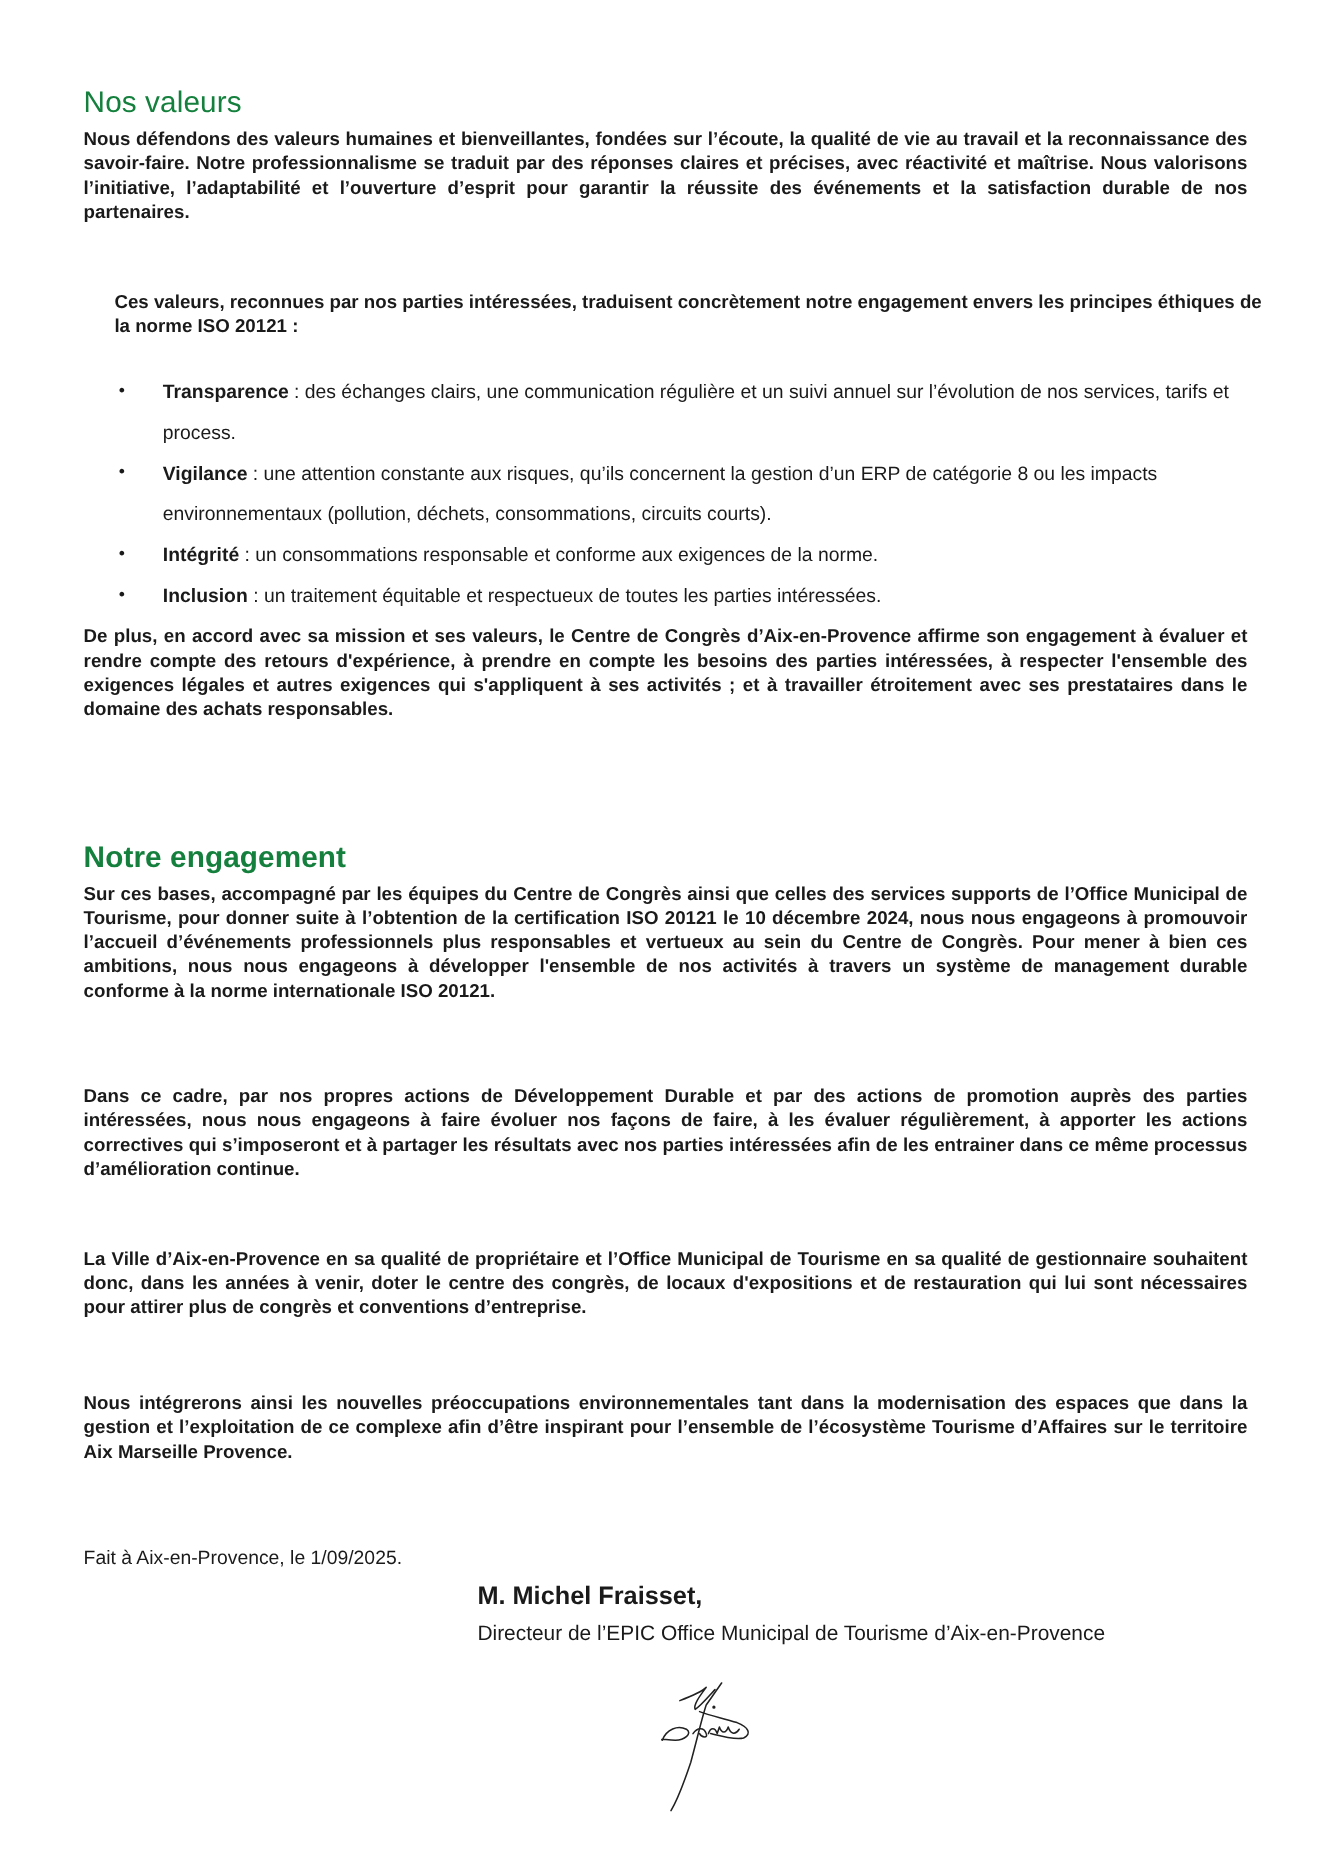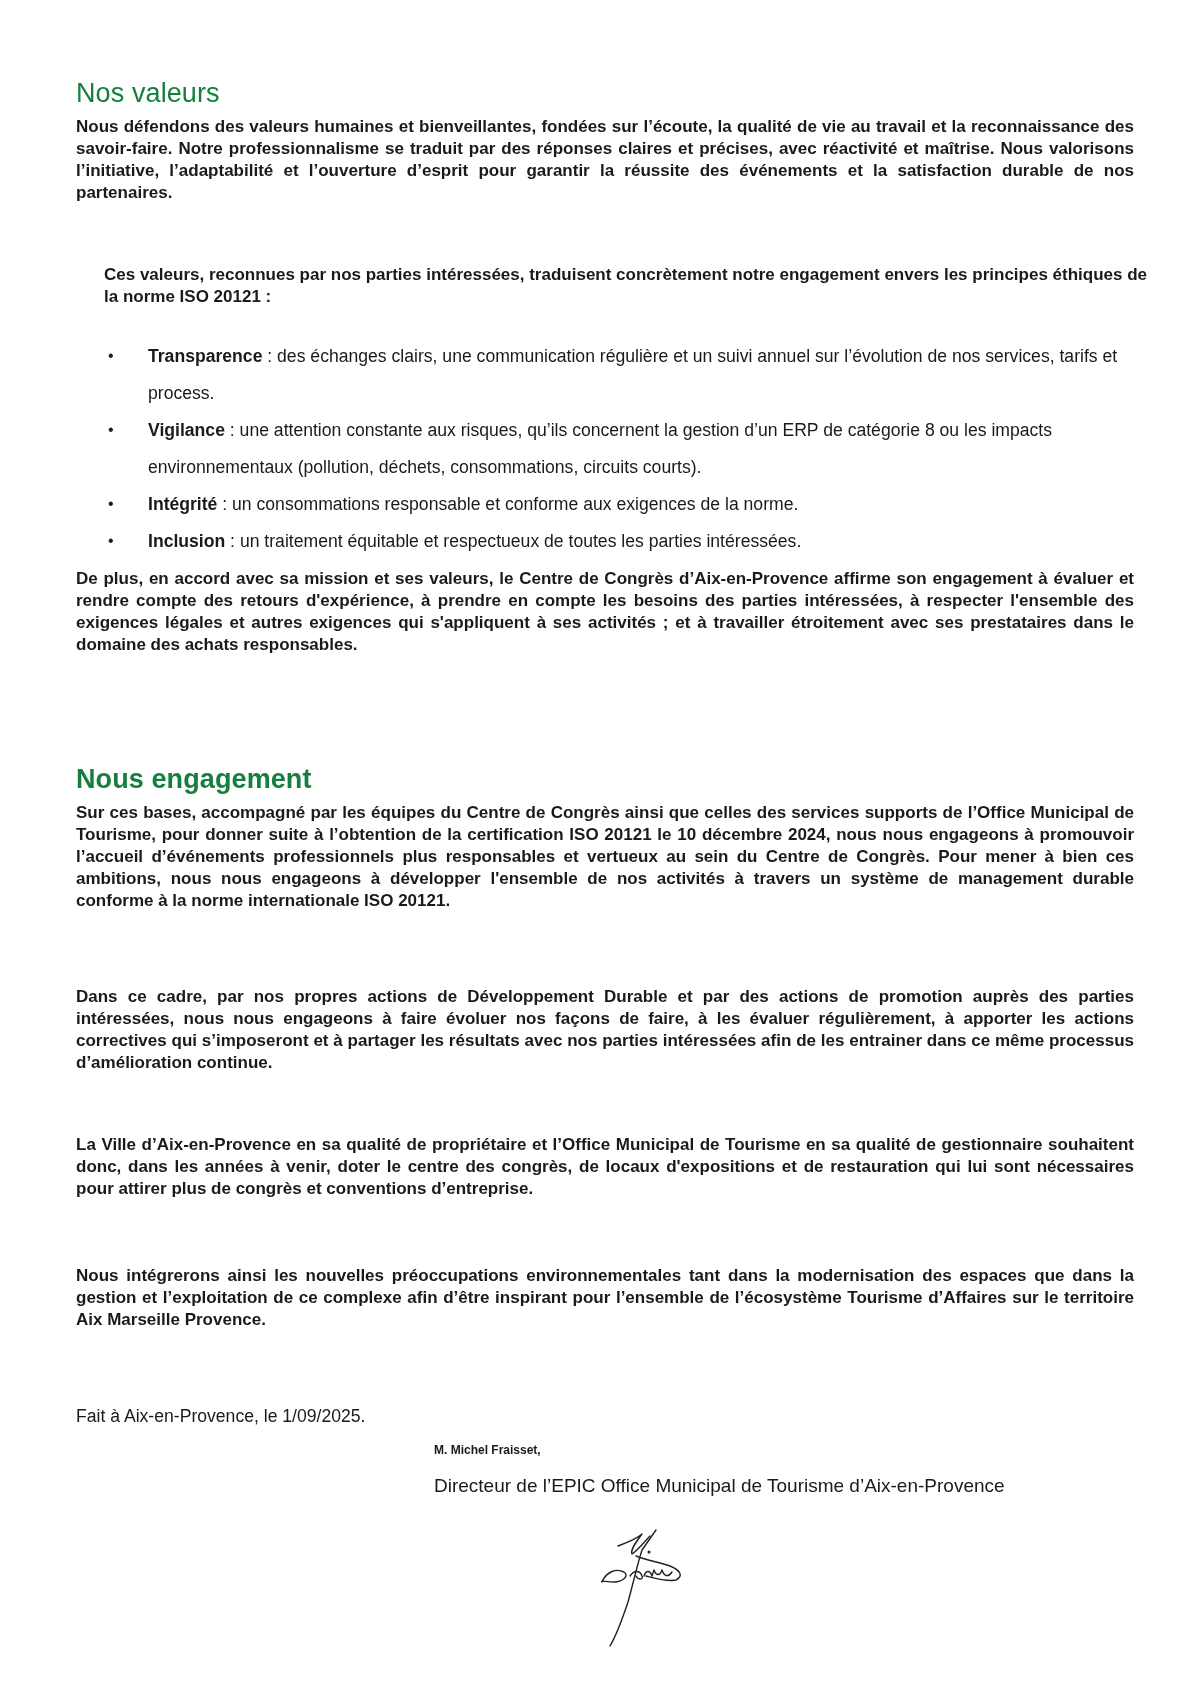--- a/index.html
+++ b/index.html
@@ -75,21 +75,21 @@
       left: 0;
       top: 1398px;
       font-size: 17.6px;
       line-height: 36px;
       text-align: right;
     }
     .sig-name {
       position: absolute;
       left: 358px;
       top: 1432px;
-      font-size: 12px;
+      font-size: 23px;
       line-height: 36px;
       font-weight: bold;
     }
     .sig-title {
       position: absolute;
       left: 358px;
       top: 1468px;
       font-size: 19px;
       line-height: 36px;
     }
@@ -122,21 +122,21 @@
     <li>
       <span class="bullet">•</span><b>Intégrité</b><span> : un consommations responsable et conforme aux exigences de la norme.</span>
     </li>
     <li>
       <span class="bullet">•</span><b>Inclusion</b><span> : un traitement équitable et respectueux de toutes les parties intéressées.</span>
     </li>
   </ul>
 
   <p class="para" style="top:568px;">De plus, en accord avec sa mission et ses valeurs, le Centre de Congrès d’Aix-en-Provence affirme son engagement à évaluer et rendre compte des retours d'expérience, à prendre en compte les besoins des parties intéressées, à respecter l'ensemble des exigences légales et autres exigences qui s'appliquent à ses activités ; et à travailler étroitement avec ses prestataires dans le domaine des achats responsables.</p>
 
-  <h2 class="heading bold" style="top:762px;">Nous engagement</h2>
+  <h2 class="heading bold" style="top:762px;">Notre engagement</h2>
 
   <p class="para" style="top:802px;"><span>Sur ces bases, accompagné par les équipes du Centre de Congrès ainsi que celles des services supports de l’Office Municipal de Tourisme, pour donner suite à l’obtention de la </span><b>certification ISO 20121 le 10 décembre 2024</b><span>, nous nous engageons à promouvoir l’accueil d’événements professionnels plus responsables et vertueux au sein du Centre de Congrès.  Pour mener à bien ces ambitions, nous nous engageons à développer l'ensemble de nos activités à travers un système de management durable conforme à la norme internationale ISO 20121.</span></p>
 
   <p class="para" style="top:986px;">Dans ce cadre, par nos propres actions de Développement Durable et par des actions de promotion auprès des parties intéressées, nous nous engageons à faire évoluer nos façons de faire, à les évaluer régulièrement, à apporter les actions correctives qui s’imposeront et à partager les résultats avec nos parties intéressées afin de les entrainer dans ce même processus d’amélioration continue.</p>
 
   <p class="para" style="top:1134px;">La Ville d’Aix-en-Provence en sa qualité de propriétaire et l’Office Municipal de Tourisme en sa qualité de gestionnaire souhaitent donc, dans les années à venir, doter le centre des congrès, de locaux d'expositions et de restauration qui lui sont nécessaires pour attirer plus de congrès et conventions d’entreprise.</p>
 
   <p class="para" style="top:1265px;">Nous intégrerons ainsi les nouvelles préoccupations environnementales tant dans la modernisation des espaces que dans la gestion et l’exploitation de ce complexe afin d’être inspirant pour l’ensemble de l’écosystème Tourisme d’Affaires sur le territoire Aix Marseille Provence.</p>
 
   <div class="sig-place">Fait à Aix-en-Provence, le 1/09/2025.</div>

